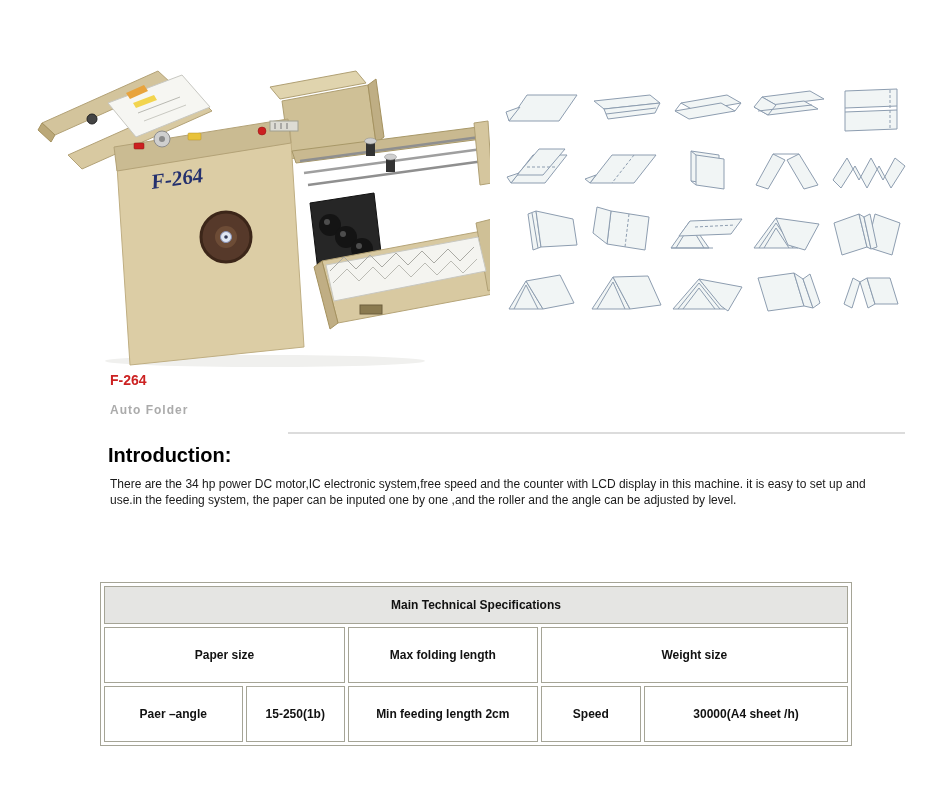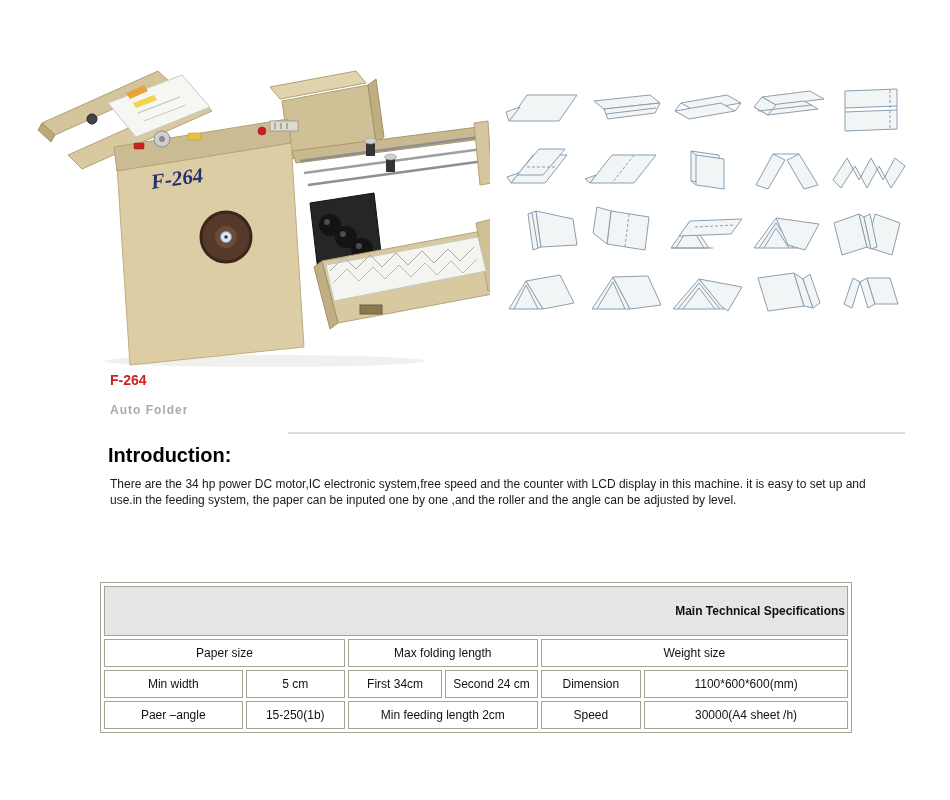--- a/index.html
+++ b/index.html
@@ -24,23 +24,23 @@
 
   .divider{position:absolute;left:288px;top:432px;width:617px;height:2px;background:#dcdcdc;}
 
   .intro-h{position:absolute;left:108px;top:444px;font-size:20px;font-weight:bold;color:#000;}
   .intro-p{position:absolute;left:110px;top:476px;width:762px;font-size:12px;line-height:16px;color:#1a1a1a;}
 
   
   .spec-wrap{position:absolute;left:100px;top:582px;width:752px;}
   table.spec{width:752px;border-collapse:separate;border-spacing:3px;background:#fff;
     border:1px solid #a5a496;table-layout:fixed;font-size:12px;}
-  table.spec td,table.spec th{border:1px solid #a5a496;padding:6px 2px;text-align:center;
-    font-weight:normal;background:#fff;white-space:nowrap;overflow:hidden;}
-  table.spec th.title{background:#e5e5e3;font-weight:bold;font-size:12px;padding:17px 2px;text-align:right;}
+  table.spec td,table.spec th{border:1px solid #a5a496;padding:20px 2px;text-align:center;
+    font-weight:bold;background:#fff;white-space:nowrap;overflow:hidden;}
+  table.spec th.title{background:#e5e5e3;font-weight:bold;font-size:12px;padding:11px 2px;}
 </style>
 </head>
 <body>
 
 <div class="photo">
 <svg viewBox="0 0 460 315" xmlns="http://www.w3.org/2000/svg">
 
   <ellipse cx="235" cy="306" rx="160" ry="6" fill="#f0f0ee"></ellipse>
 
   <polygon points="12,68 128,16 141,28 25,80" fill="#d3c49c" stroke="#b3a277" stroke-width="1"></polygon>
@@ -282,28 +282,20 @@
     <tbody>
         <tr>
       <th class="title" colspan="6">Main Technical Specifications</th>
     </tr>
     <tr>
       <td colspan="2">Paper size</td>
       <td colspan="2">Max folding length</td>
       <td colspan="2">Weight size</td>
     </tr>
     <tr>
-      <td>Min width</td>
-      <td>5 cm</td>
-      <td>First 34cm</td>
-      <td>Second 24 cm</td>
-      <td>Dimension</td>
-      <td>1100*600*600(mm)</td>
-    </tr>
-    <tr>
       <td>Paer –angle</td>
       <td>15-250(1b)</td>
       <td colspan="2">Min feeding length 2cm</td>
       <td>Speed</td>
       <td>30000(A4 sheet /h)</td>
     </tr>
   </tbody>
     </table>
 </div>
 

